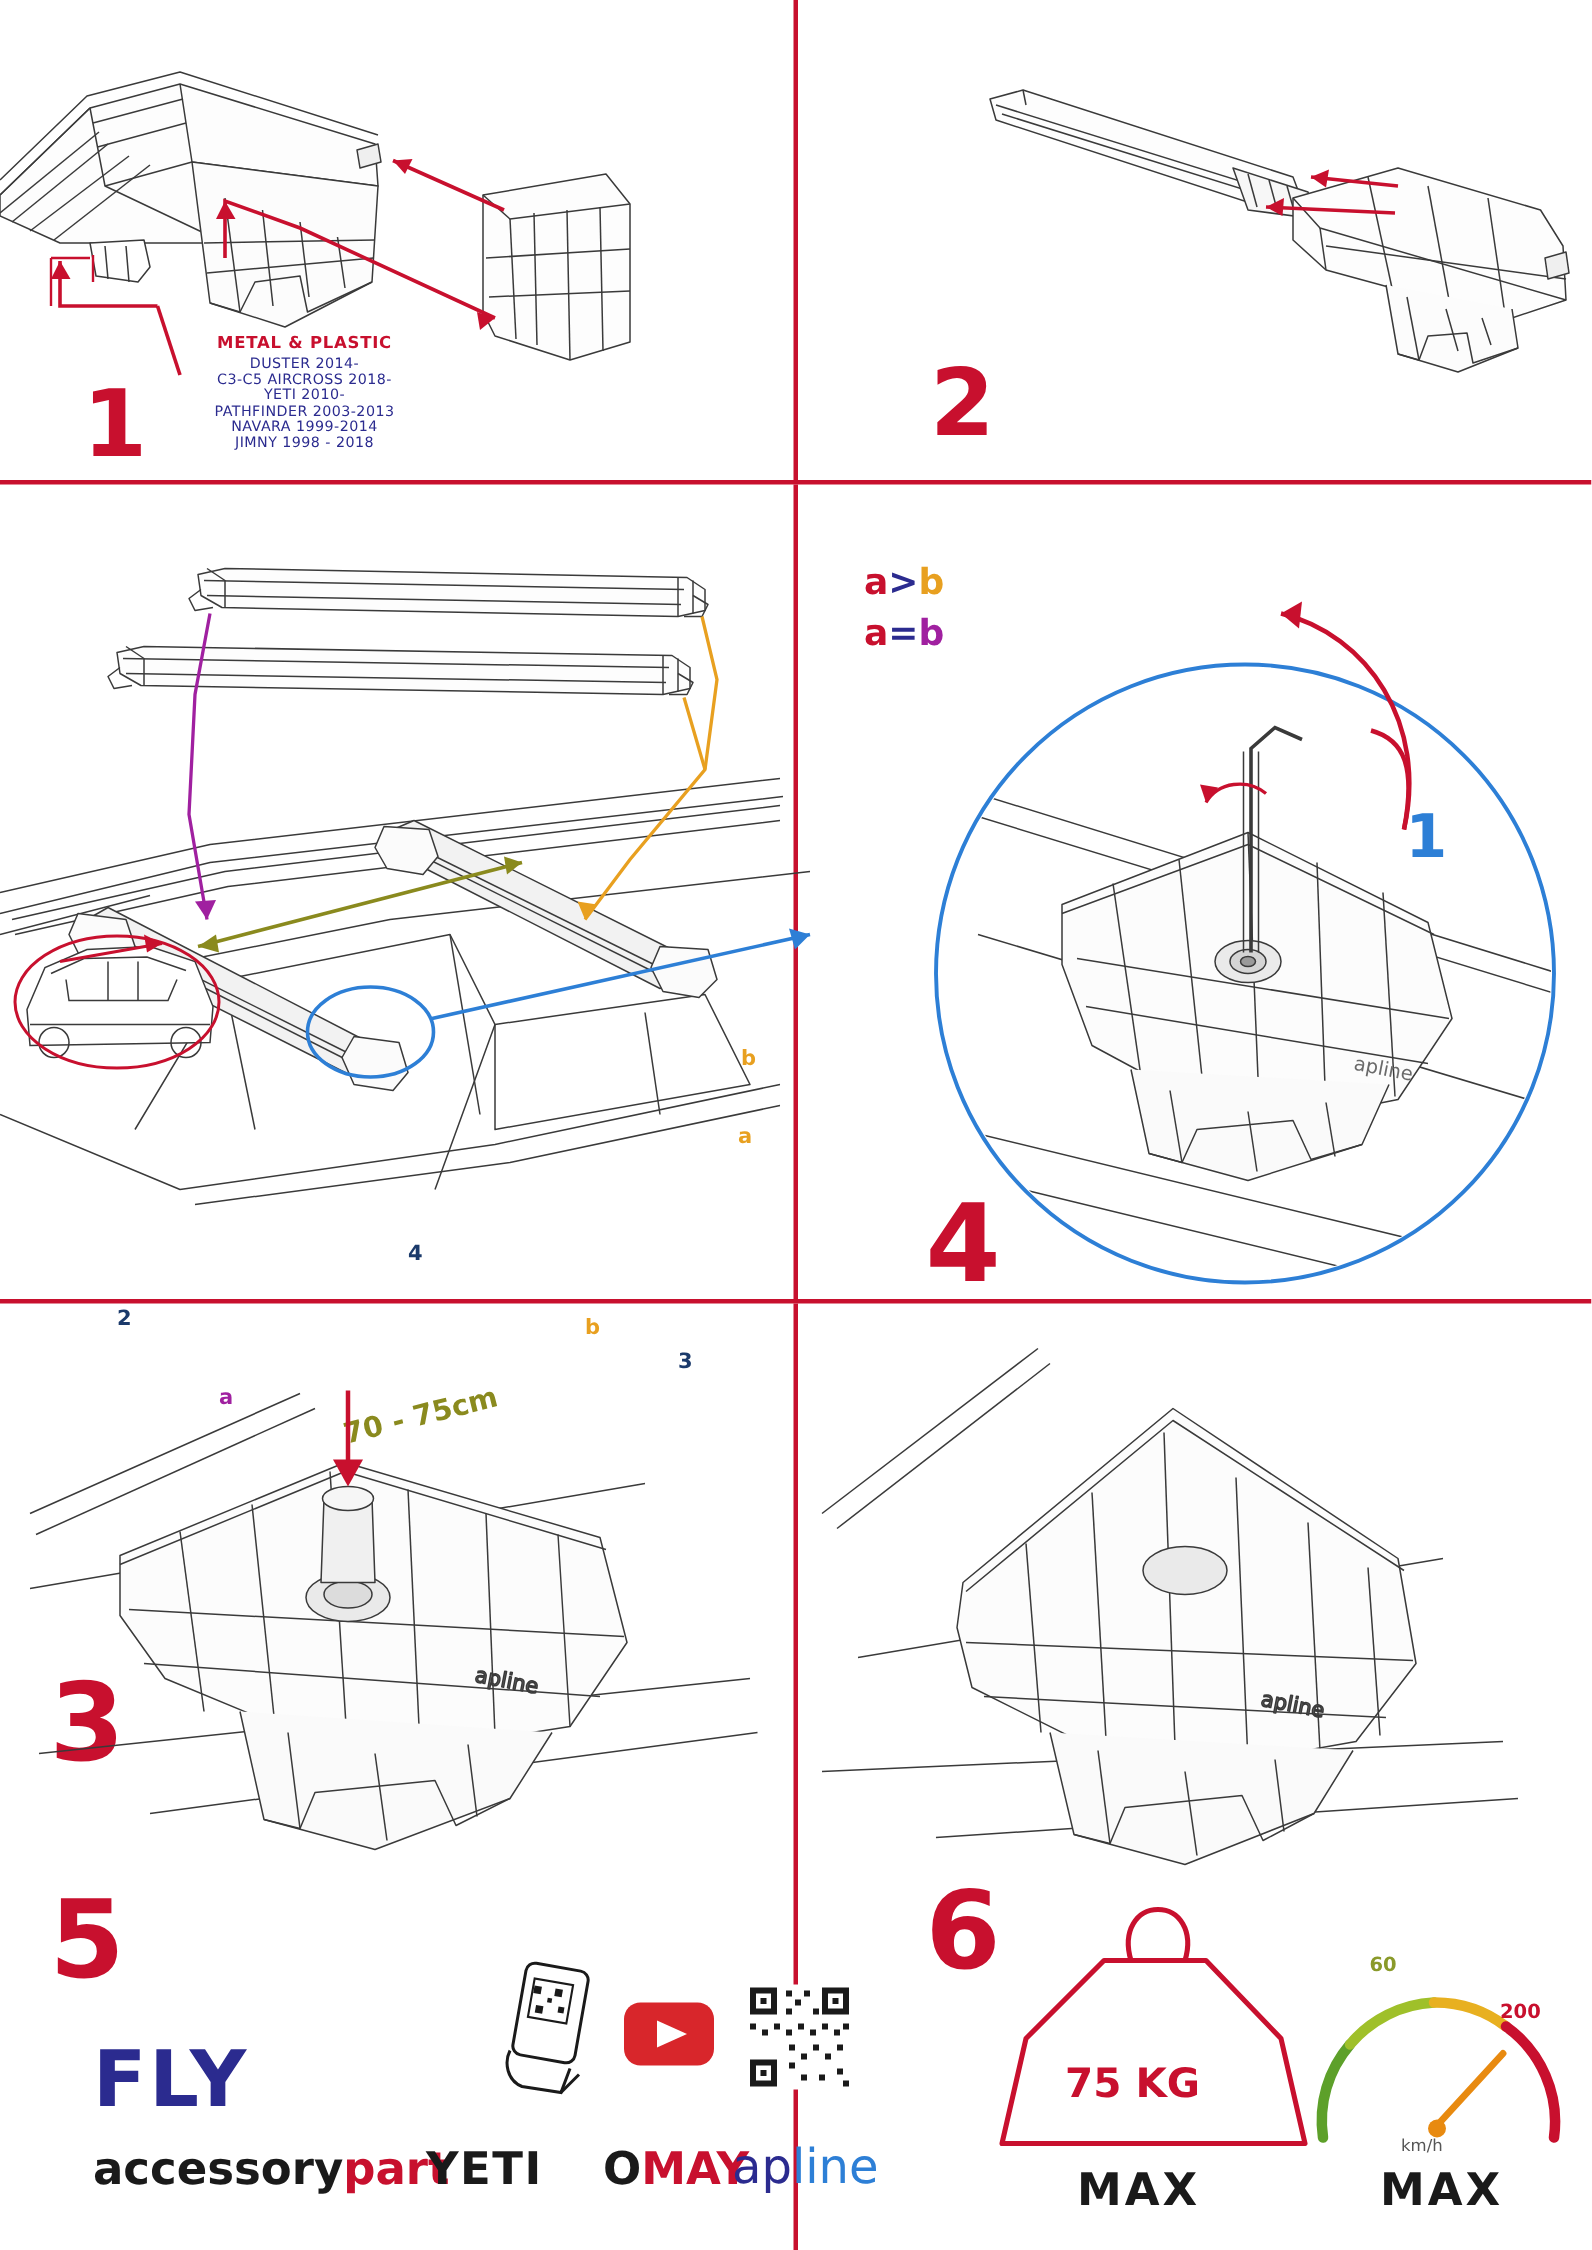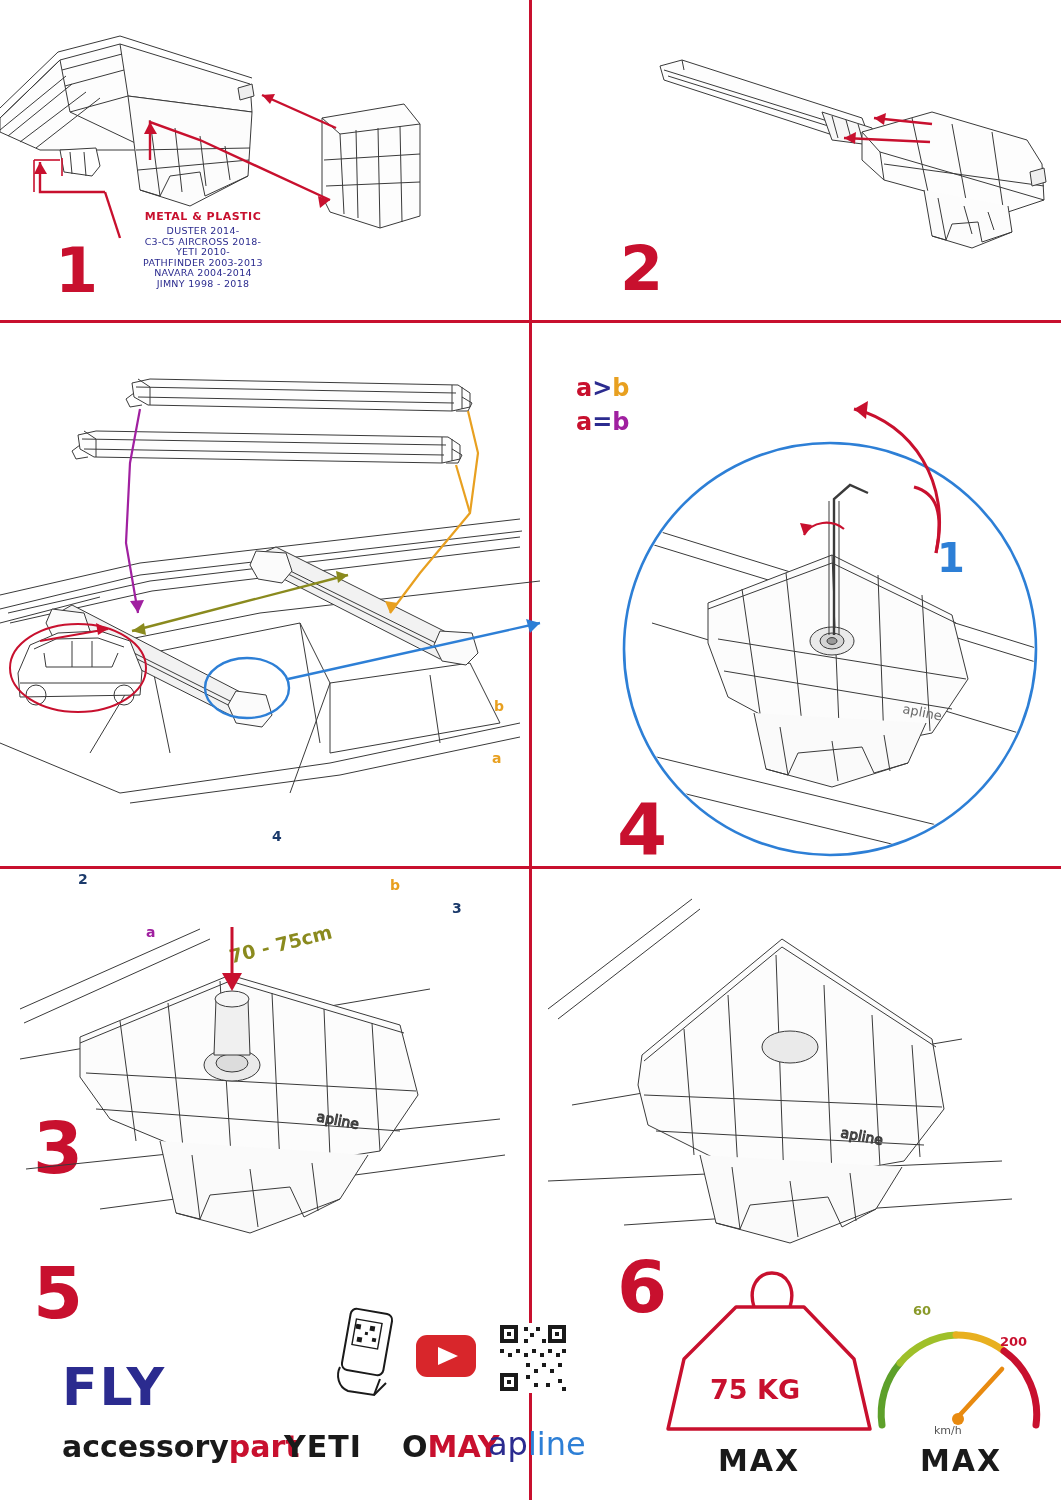--- a/index.html
+++ b/index.html
@@ -42,21 +42,21 @@
 </style>
 </head>
 <body>
 
 <div class="hr" style="top:320px;"></div>
 <div class="hr" style="top:866px;"></div>
 <div class="vr" style="left:529px;top:0;height:320px;"></div>
 <div class="vr" style="left:529px;top:323px;height:543px;"></div>
 <div class="vr" style="left:529px;top:869px;height:631px;"></div>
 
-<div class="panel" style="left:0;top:0;width:583px;height:320px;">
+<div class="panel" style="left:0;top:12px;width:583px;height:320px;">
   <svg width="529" height="320" viewBox="0 0 529 320">
     <g fill="none" stroke="#3a3a3a" stroke-width="1" stroke-linejoin="round">
 
       <path d="M0 118 L60 60 L120 44 L250 84 L252 112 L150 150 L40 150 L0 132 Z" fill="#fdfdfd"></path>
       <path d="M0 108 L58 52 L120 36 L252 78"></path>
       <path d="M60 60 L70 112 L150 150"></path>
       <path d="M120 44 L128 96 L252 112"></path>
       <path d="M0 118 L60 60"></path>
       <path d="M0 130 L66 76"></path>
       <path d="M8 136 L72 84"></path>
@@ -108,21 +108,21 @@
       <path d="M34 160 L34 192"></path>
       <path d="M62 158 L62 176"></path>
     </g>
   </svg>
   <div class="lbl metal" style="left:108px;top:210px;width:190px;">METAL &amp; PLASTIC</div>
   <div class="lbl veh" style="left:98px;top:226px;width:210px;">
     <div>DUSTER 2014-</div>
     <div>C3-C5 AIRCROSS 2018-</div>
     <div>YETI 2010-</div>
     <div>PATHFINDER 2003-2013</div>
-    <div>NAVARA 2004-2014</div>
+    <div>NAVARA 1999-2014</div>
     <div>JIMNY 1998 - 2018</div>
   </div>
   <div class="stepnum" style="left:55px;top:240px;">1</div>
 </div>
 
 <div class="panel" style="left:532px;top:0;width:529px;height:320px;">
   <svg width="529" height="320" viewBox="0 0 529 320">
     <g fill="none" stroke="#3a3a3a" stroke-width="1" stroke-linejoin="round">
 
       <path d="M128 66 L150 60 L330 118 L336 134 L316 140 L132 80 Z" fill="#fdfdfd"></path>

